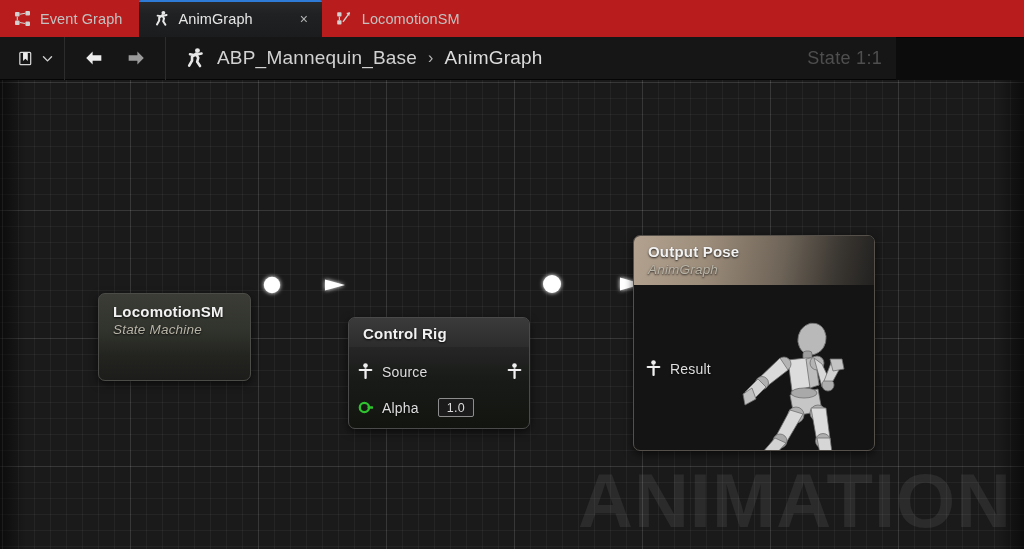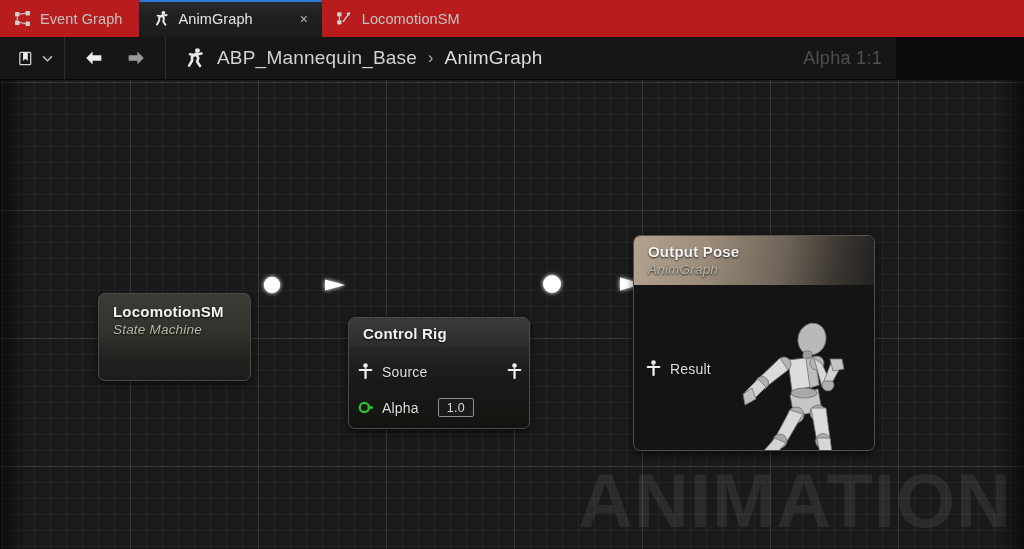--- a/index.html
+++ b/index.html
@@ -387,21 +387,21 @@
           <path d="M9.3 5.4 L11.0 8.4 L10.2 11.4 L12.4 14.7" stroke="#e8e8e8" stroke-width="2" fill="none" stroke-linecap="round"></path>
           <path d="M9.0 6.0 L13.6 5.0" stroke="#e8e8e8" stroke-width="1.9" fill="none" stroke-linecap="round"></path>
           <path d="M8.6 6.4 L4.6 5.6" stroke="#e8e8e8" stroke-width="1.9" fill="none" stroke-linecap="round"></path>
         </svg>
       </span>
       <span class="crumb">ABP_Mannequin_Base</span>
       <span class="crumb-sep">›</span>
       <span class="crumb last">AnimGraph</span>
     </div>
 
-    <div class="zoom-label">Alpha 1:1</div>
+    <div class="zoom-label">State 1:1</div>
   </div>
 
   <div class="canvas">
 
     <div class="watermark">ANIMATION</div>
 
     <svg class="wires">
       <defs>
         <filter id="glow" x="-60%" y="-200%" width="220%" height="500%">
           <feGaussianBlur stdDeviation="2.2" result="b"></feGaussianBlur>

